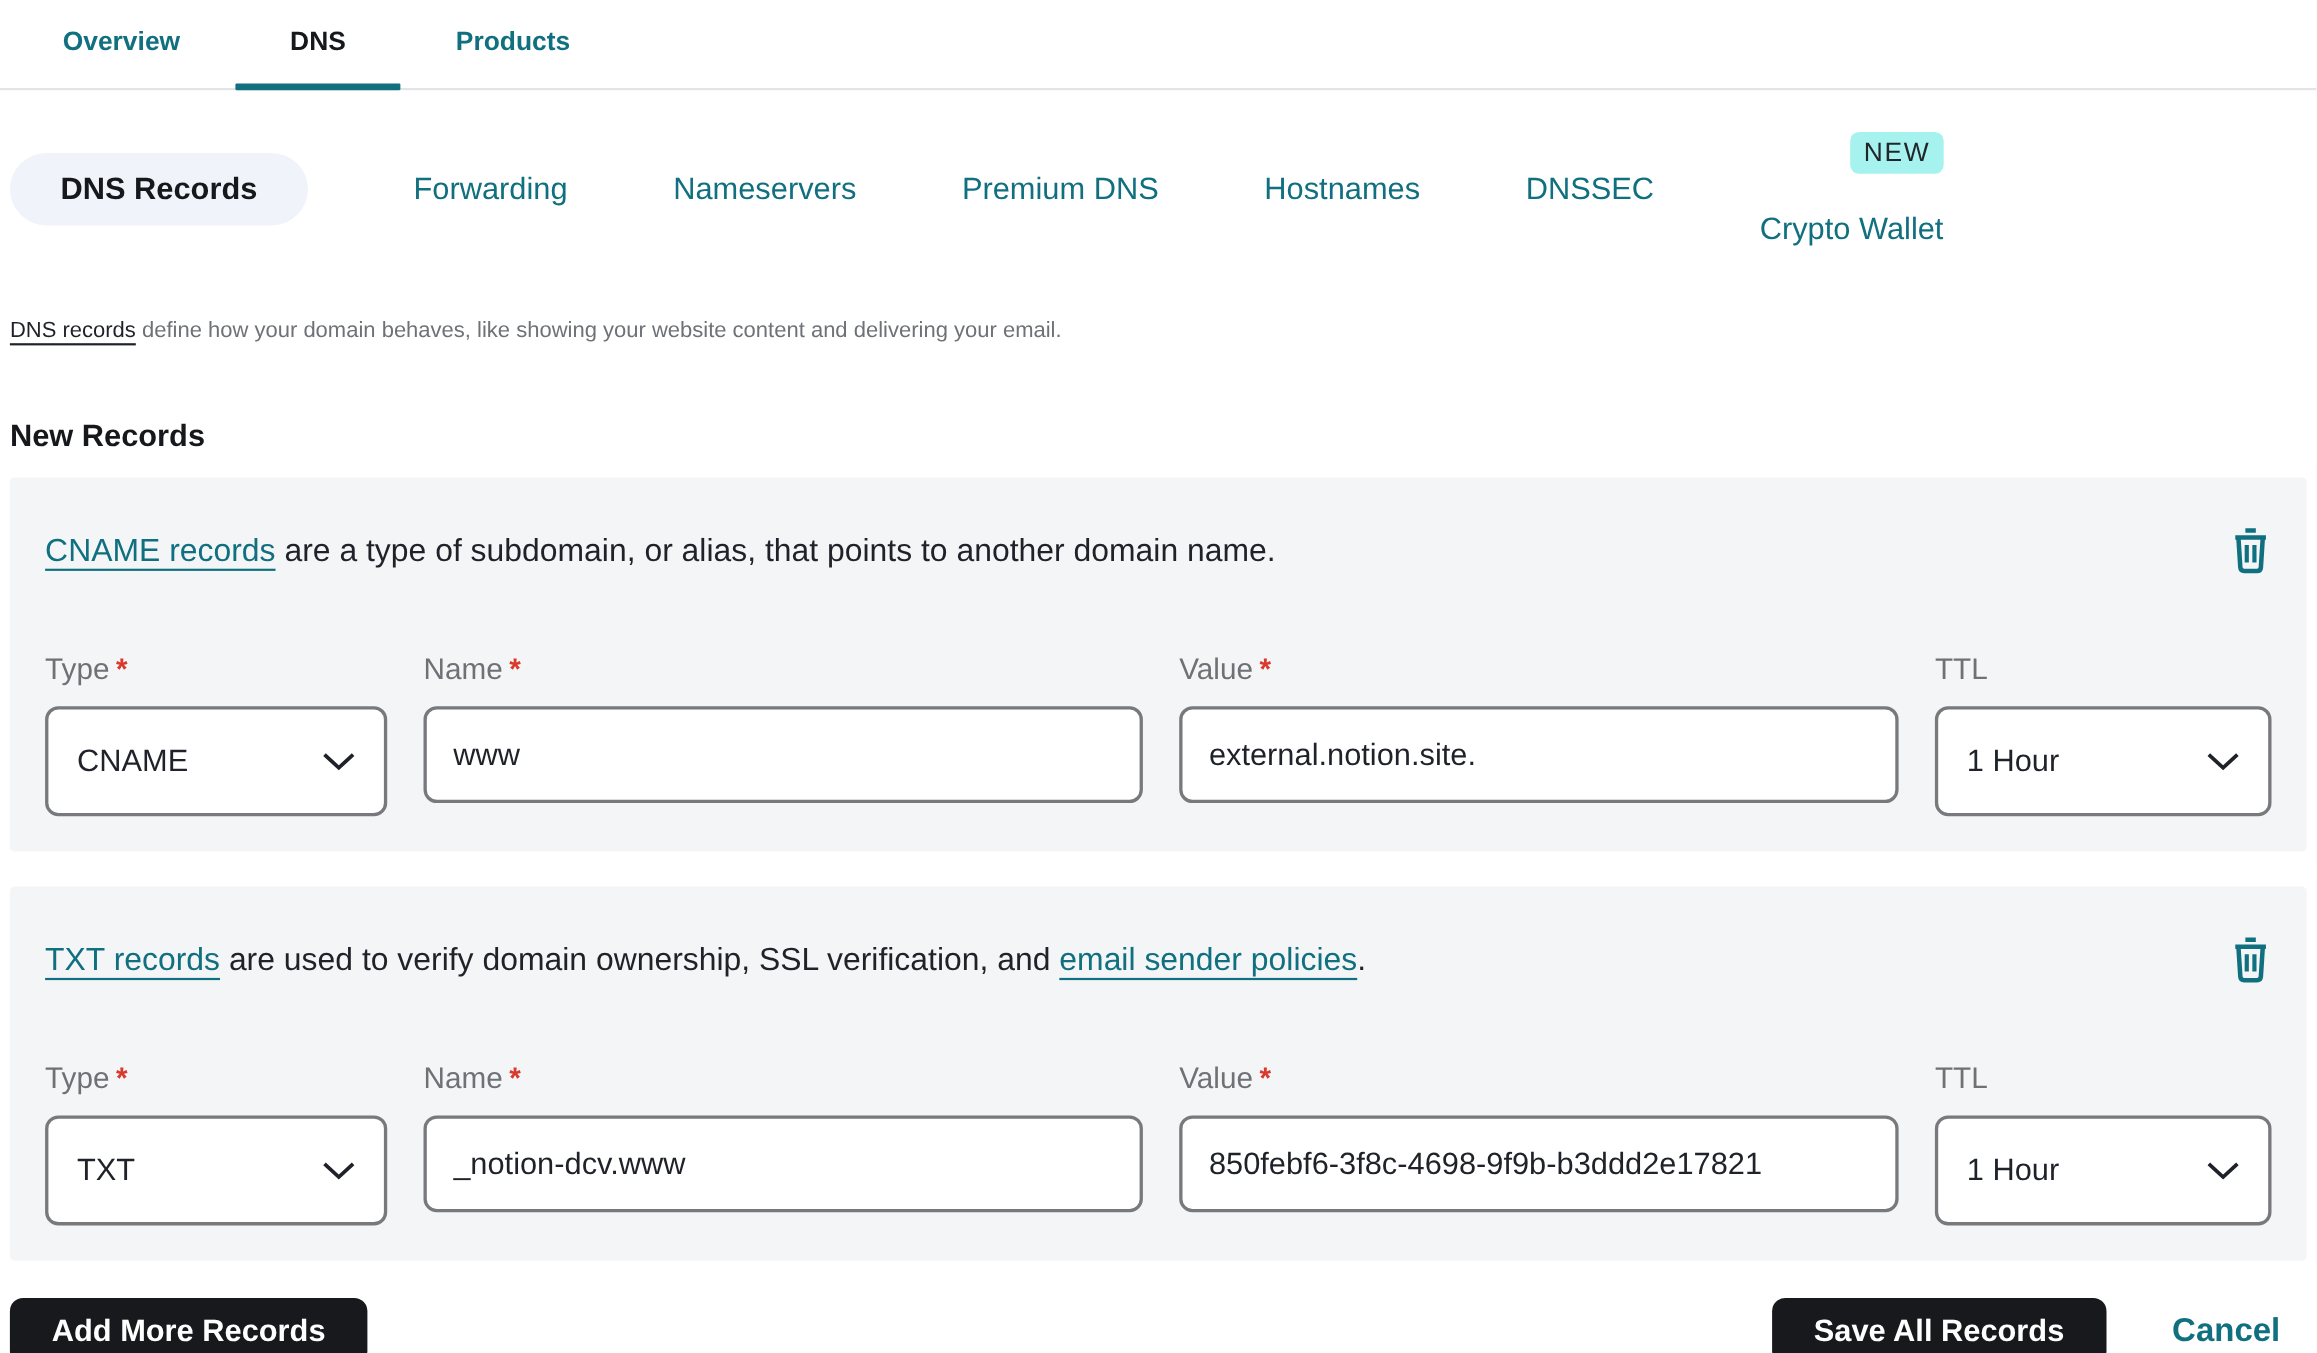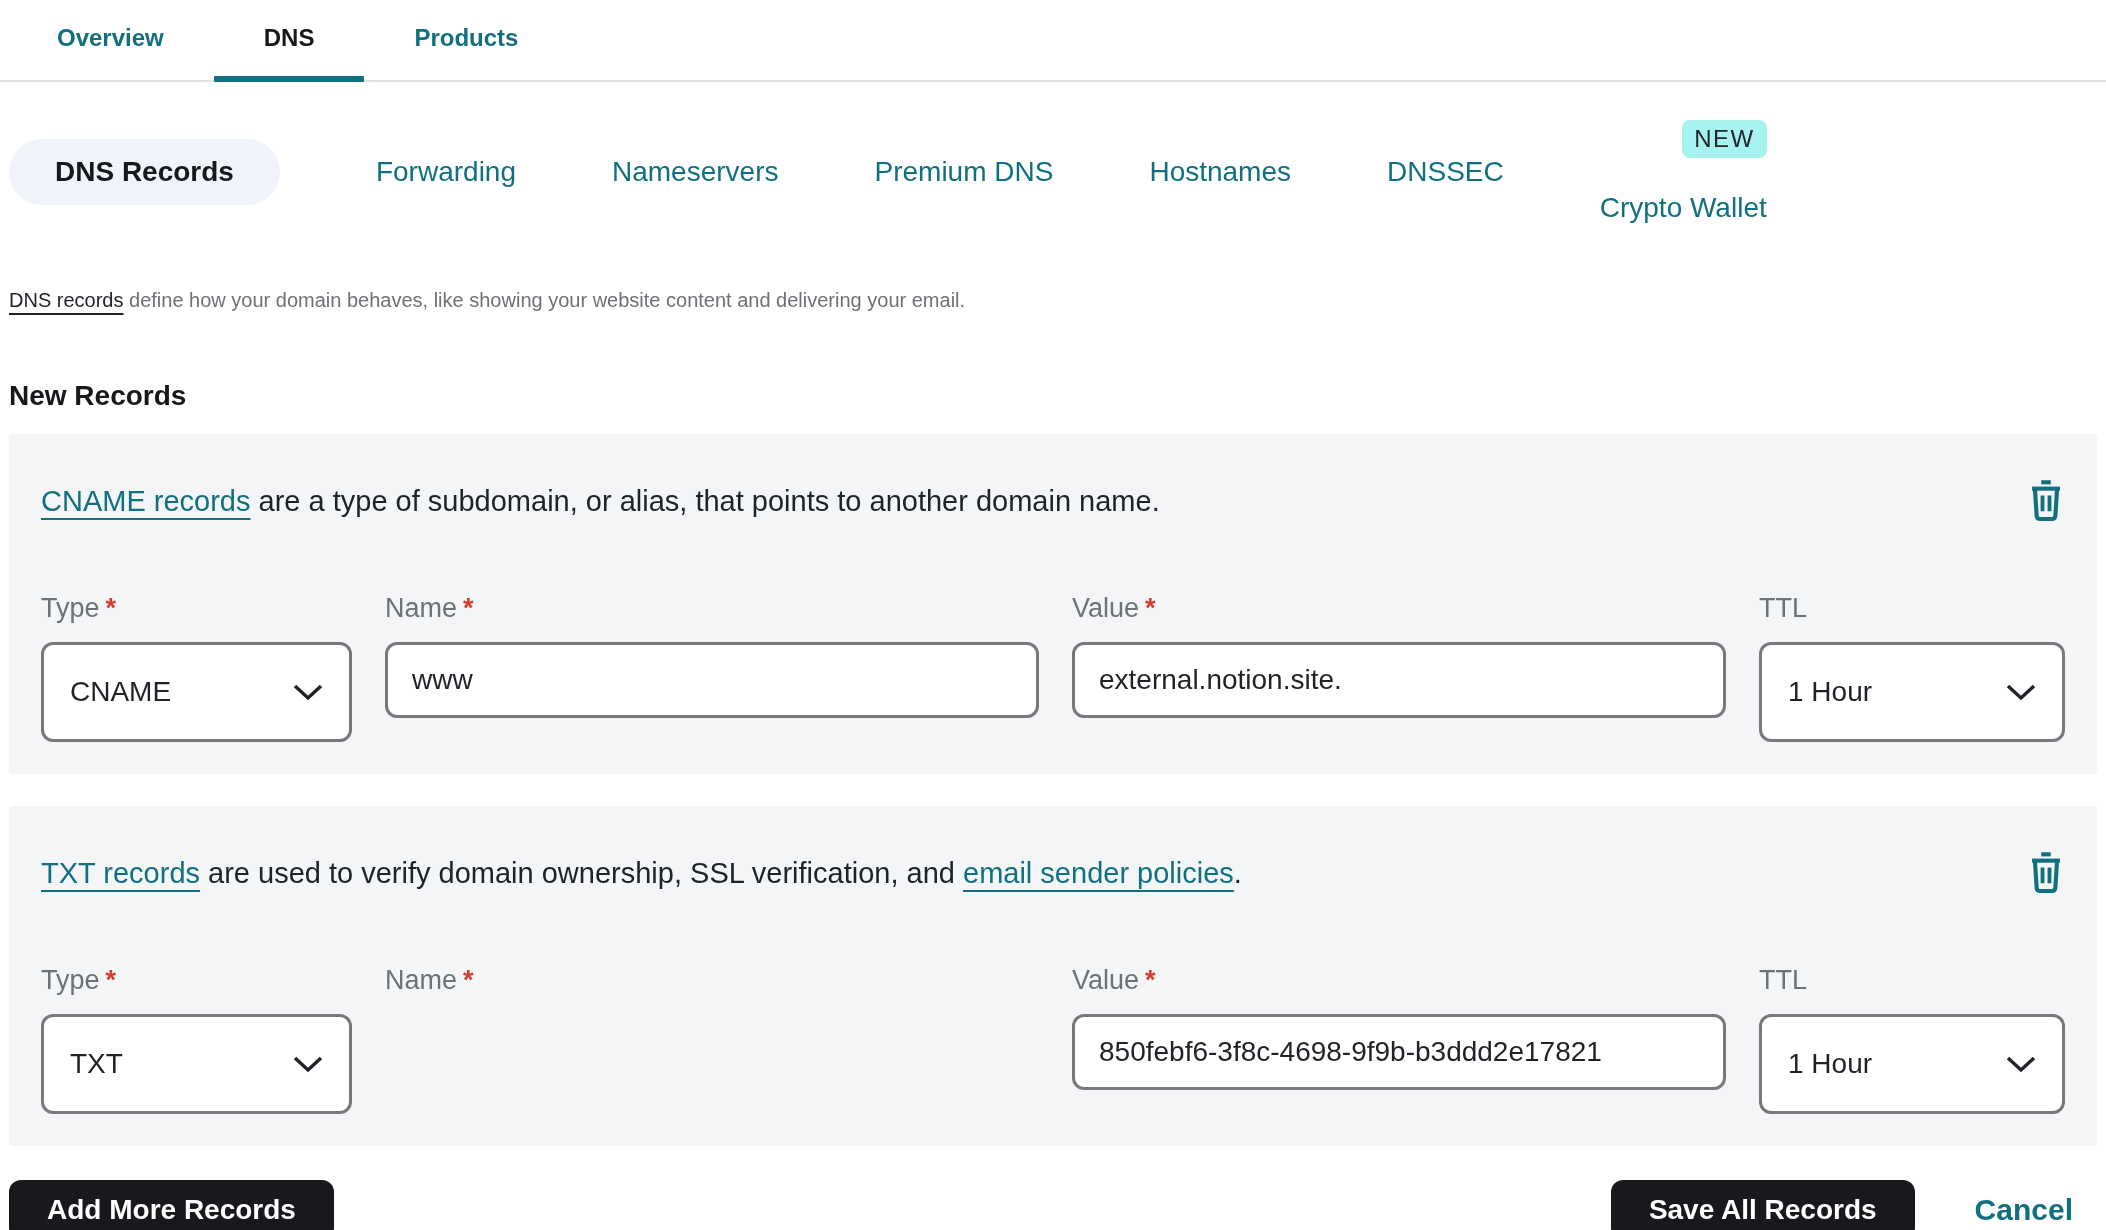--- a/index.html
+++ b/index.html
@@ -75,21 +75,21 @@
 
   .fields {
     display: grid; grid-template-columns: 311px 1fr 1fr 306px;
     column-gap: 33px; margin-top: 66px;
   }
   .field-label {
     font-size: 27px; color: #6e7175; font-weight: 500; margin-bottom: 18px;
   }
   .req { color: #d93a2d; margin-left: 6px; font-weight: 700; }
   .text-input {
-    width: 100%; height: 76px; background: #fff;
+    width: 100%; height: 88px; background: #fff;
     border: 3px solid #77797c; border-radius: 12px;
     font-size: 28px; color: #1f2229; padding: 0 24px;
     font-family: "Liberation Sans", "DejaVu Sans", sans-serif;
     outline: none;
   }
   .select {
     width: 100%; height: 100px; background: #fff;
     border: 3px solid #77797c; border-radius: 12px;
     display: flex; align-items: center; justify-content: space-between;
     padding: 0 26px; font-size: 28px; color: #1f2229; cursor: pointer;
@@ -197,20 +197,21 @@
       <div class="field-label"><span>Type</span><span class="req">*</span></div>
       <div class="select">
         <span>TXT</span>
         <svg width="30" height="17" viewBox="0 0 30 17" fill="none">
             <path d="M2 2 L15 14 L28 2" stroke="#1f2229" stroke-width="3.4"></path>
           </svg>
       </div>
     </div>
     <div>
       <div class="field-label"><span>Name</span><span class="req">*</span></div>
+      <input class="text-input" value="_notion-dcv.www" style="">
     </div>
     <div>
       <div class="field-label"><span>Value</span><span class="req">*</span></div>
       <input class="text-input" value="850febf6-3f8c-4698-9f9b-b3ddd2e17821" style="">
     </div>
     <div>
       <div class="field-label">TTL</div>
       <div class="select">
         <span>1 Hour</span>
         <svg width="30" height="17" viewBox="0 0 30 17" fill="none">

